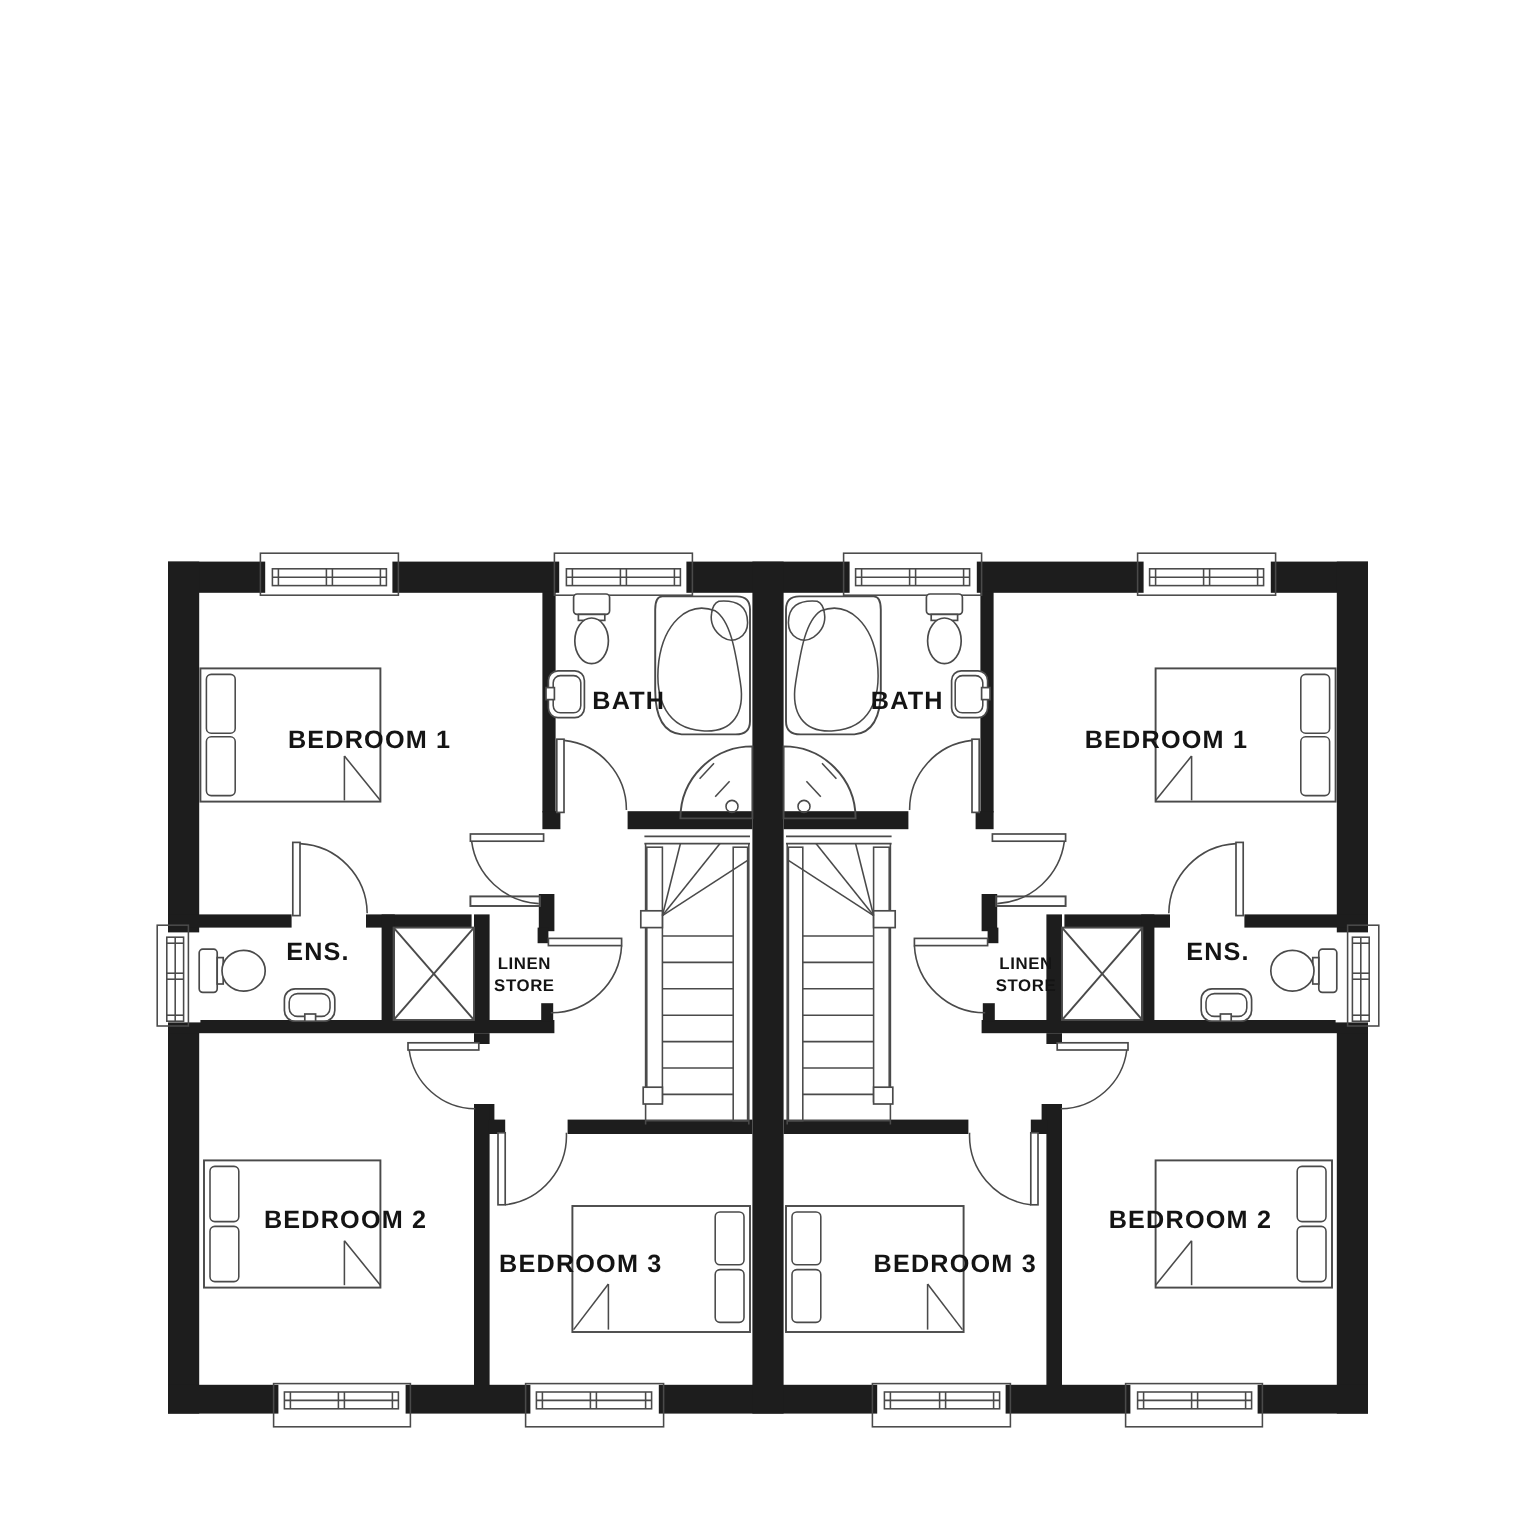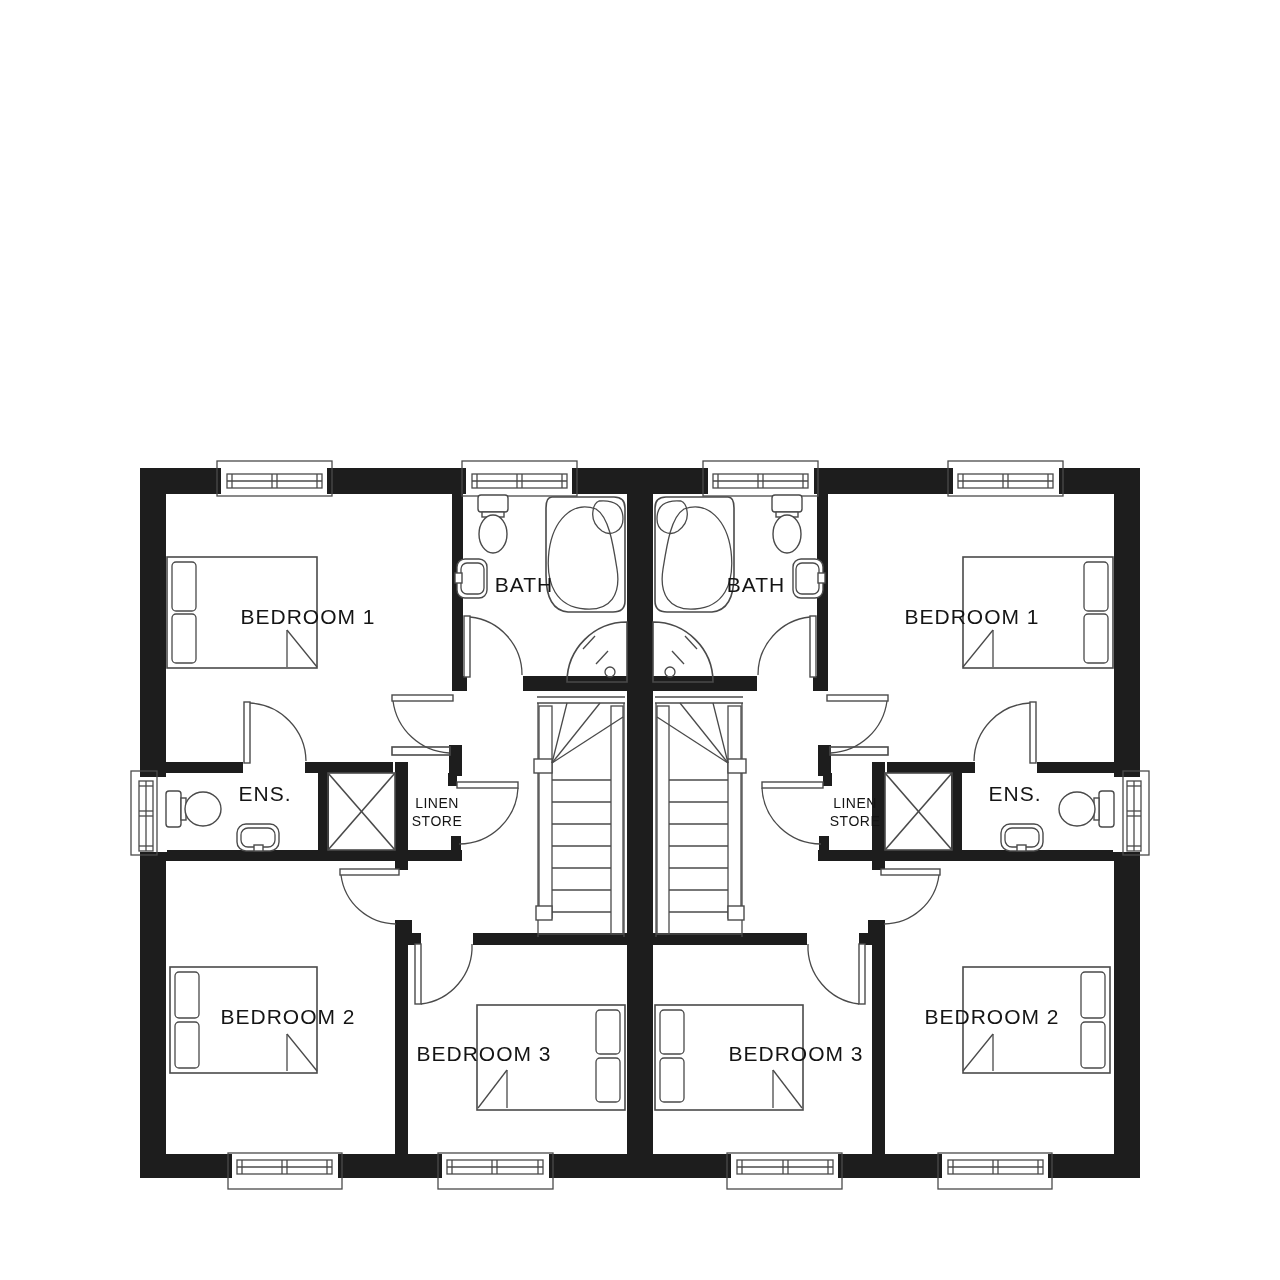--- a/index.html
+++ b/index.html
@@ -9,21 +9,21 @@
     font-family:"Liberation Sans", sans-serif;
   }
   #plan-svg { position:absolute; left:0; top:0; }
   .wall   { fill:var(--color-wall,#1d1d1d); stroke:none; }
   .thin   { fill:none; stroke:var(--color-line,#4a4a4a); stroke-width:1.6; }
   .thin13 { fill:none; stroke:var(--color-line,#4a4a4a); stroke-width:1.3; }
   .leaf   { fill:#fff; stroke:var(--color-line,#4a4a4a); stroke-width:1.4; }
   .cut    { fill:#fff; stroke:none; }
   .lbl {
     position:absolute; transform:translate(-50%,-50%);
-    font-weight:normal; font-size:21px; letter-spacing:1px;
+    font-weight:bold; font-size:21px; letter-spacing:1px;
     color:var(--color-text,#141414); white-space:nowrap;
   }
   .lbl.small { font-size:14px; letter-spacing:.5px; text-align:center; line-height:1.3; }
   .lbl.small span { display:block;margin-left:12px; }
 </style>
 </head>
 <body>
 
 <div id="canvas">
 

